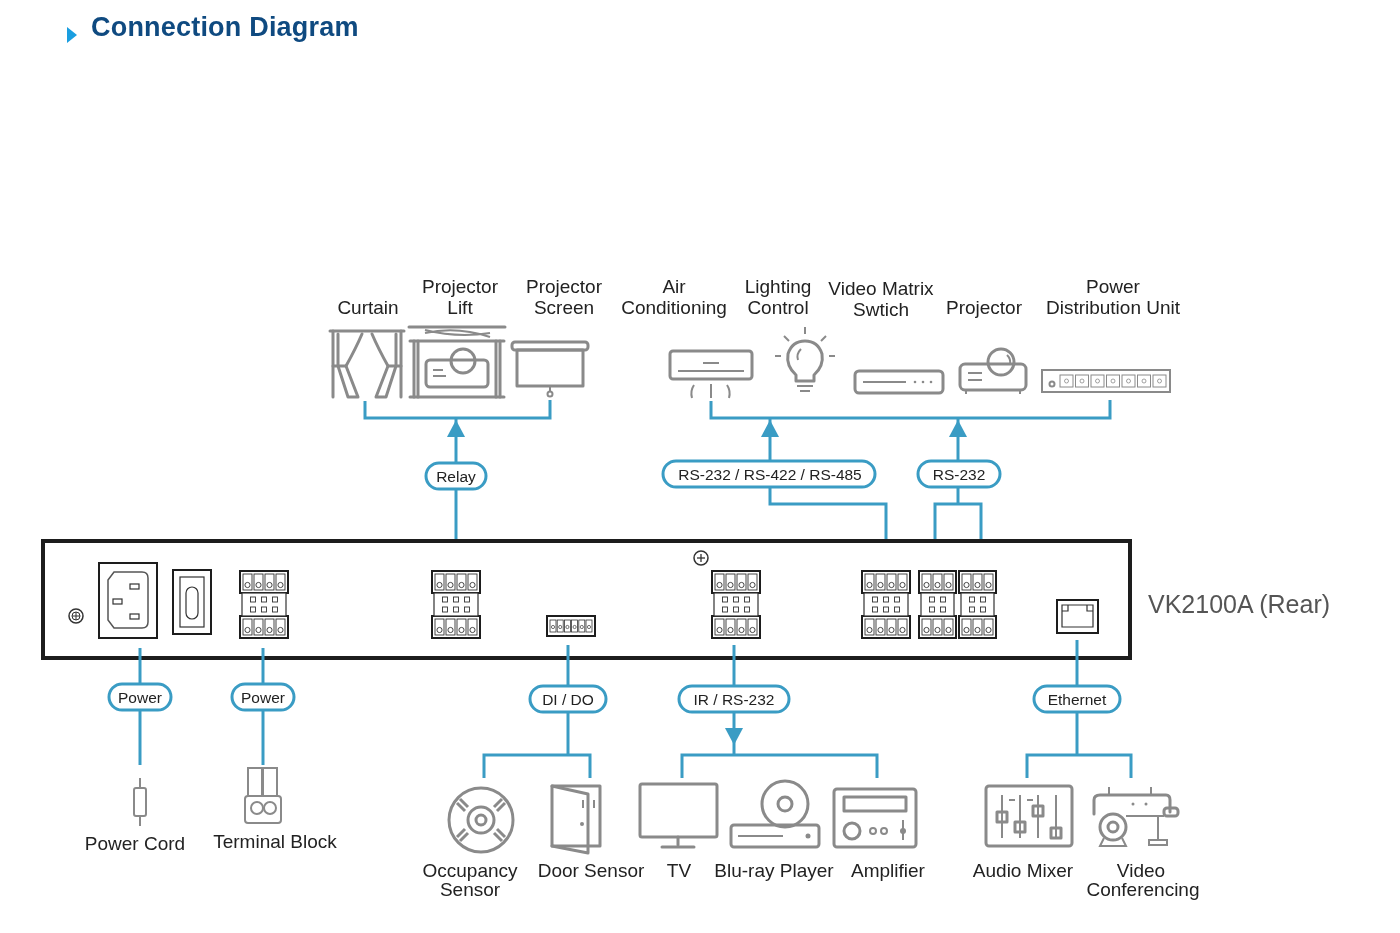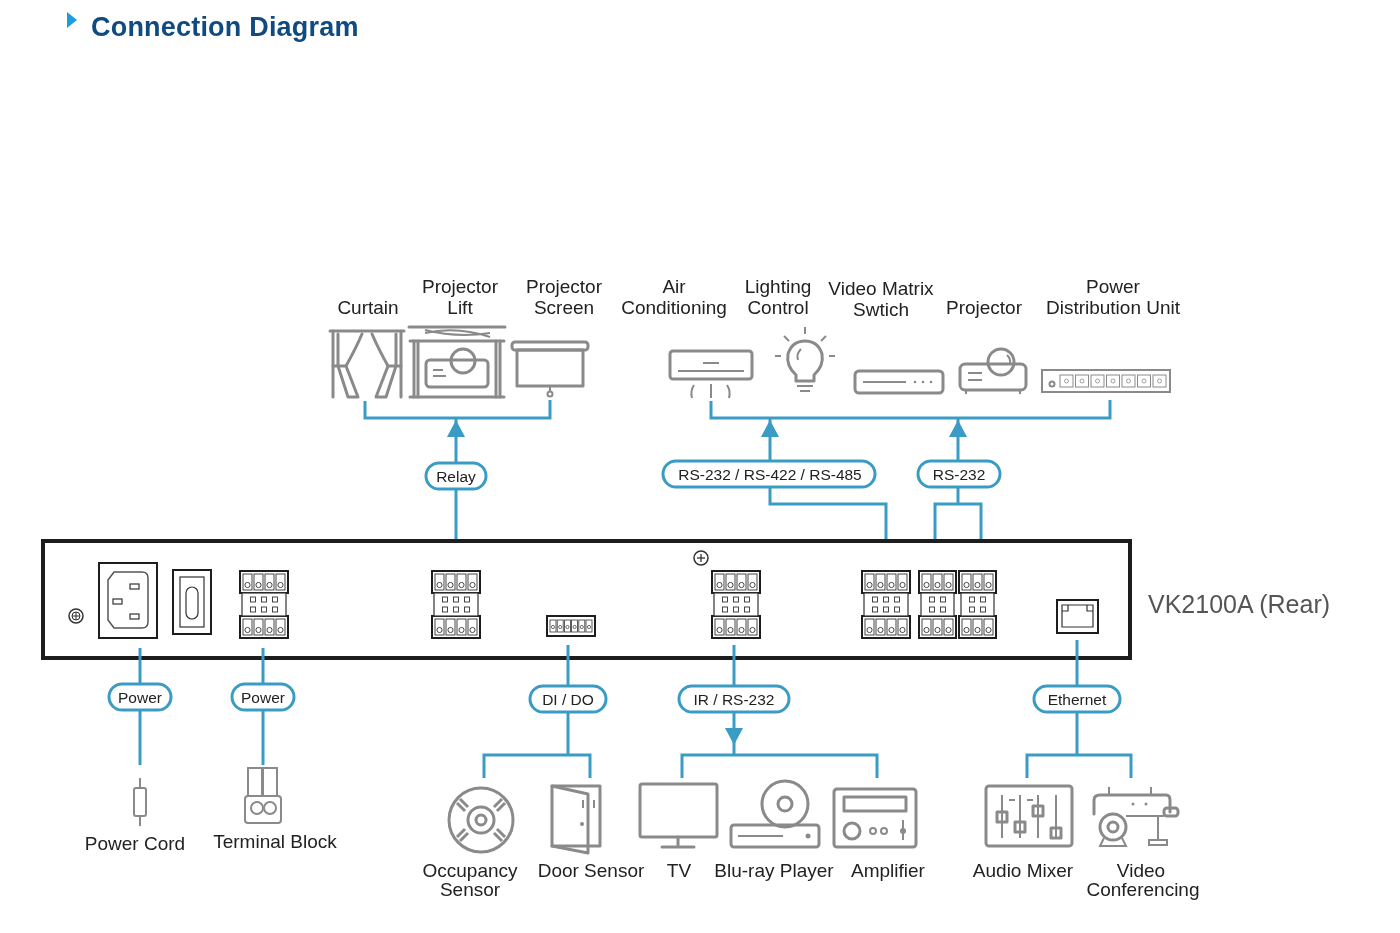--- a/index.html
+++ b/index.html
@@ -1,17 +1,17 @@
 <!DOCTYPE html>
 <html><head>
   <meta charset="utf-8">
   <style>
     html, body { margin:0; padding:0; background:#ffffff; }
     body { width:1400px; height:933px; position:relative; overflow:hidden; font-family:"Liberation Sans", sans-serif; }
-    .title-wrap { position:absolute; left:42px; top:12px; display:flex; align-items:flex-start;padding-left:25px; }
+    .title-wrap { position:absolute; left:42px; top:12px; display:flex; align-items:flex-end;padding-left:25px; }
     .title-arrow { width:0; height:0; border-top:8px solid transparent; border-bottom:8px solid transparent; border-left:10px solid #1a9ee0; margin-right:14px; }
     .title { font-size:27px; font-weight:bold; color:#0f4a80; letter-spacing:0.2px; }
     svg#diagram { position:absolute; left:0; top:0; }
     .lbl { font-family:"Liberation Sans", sans-serif; font-size:19px; fill:#222; text-anchor:middle; }
     .pill-text { font-family:"Liberation Sans", sans-serif; font-size:15.5px; fill:#222; text-anchor:middle; }
     .rear-label { font-family:"Liberation Sans", sans-serif; font-size:25px; fill:#555; }
     .wire { stroke:#3a9cc4; stroke-width:3; fill:none; }
     .pill { fill:#fff; stroke:#3a9cc4; stroke-width:3; }
     .arrow { fill:#3a9cc4; }
     .ico { stroke:#8a8a8a; stroke-width:3; fill:none; stroke-linejoin:round; stroke-linecap:round; }

